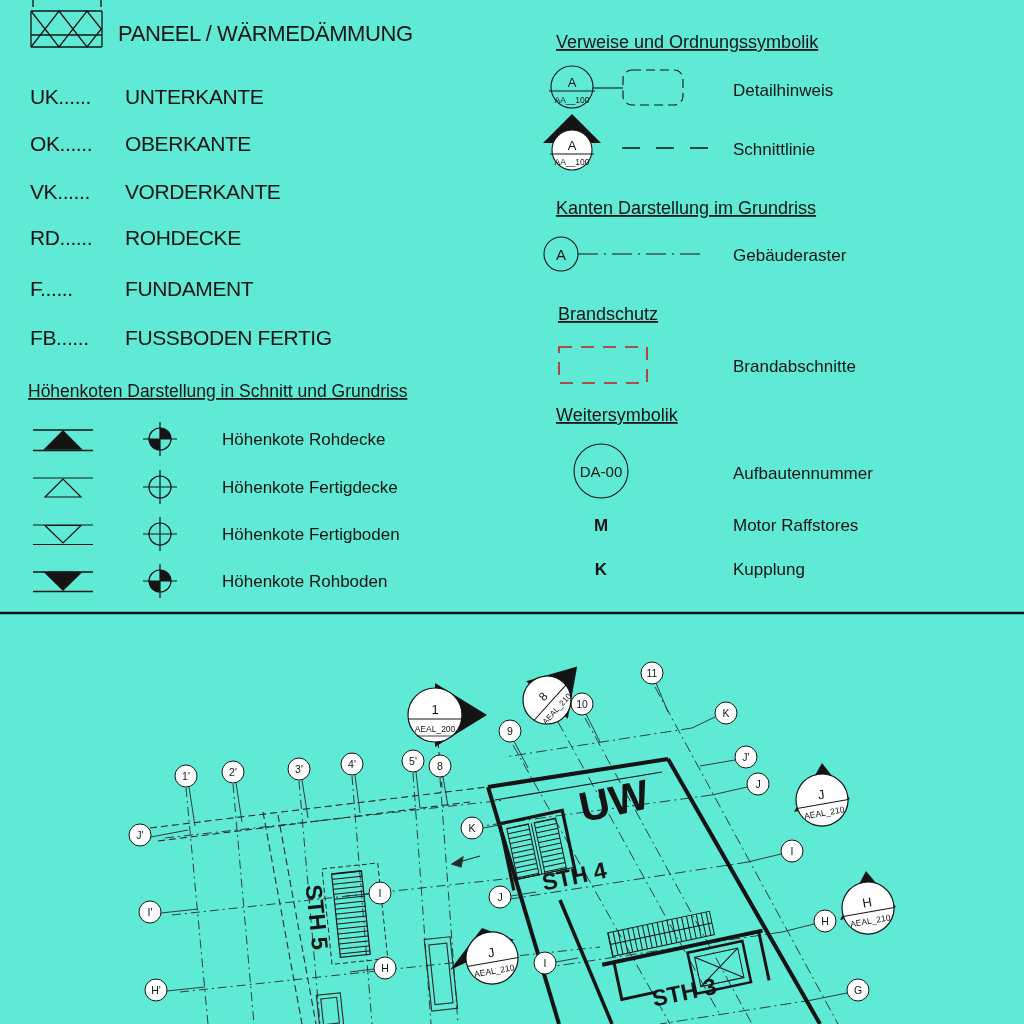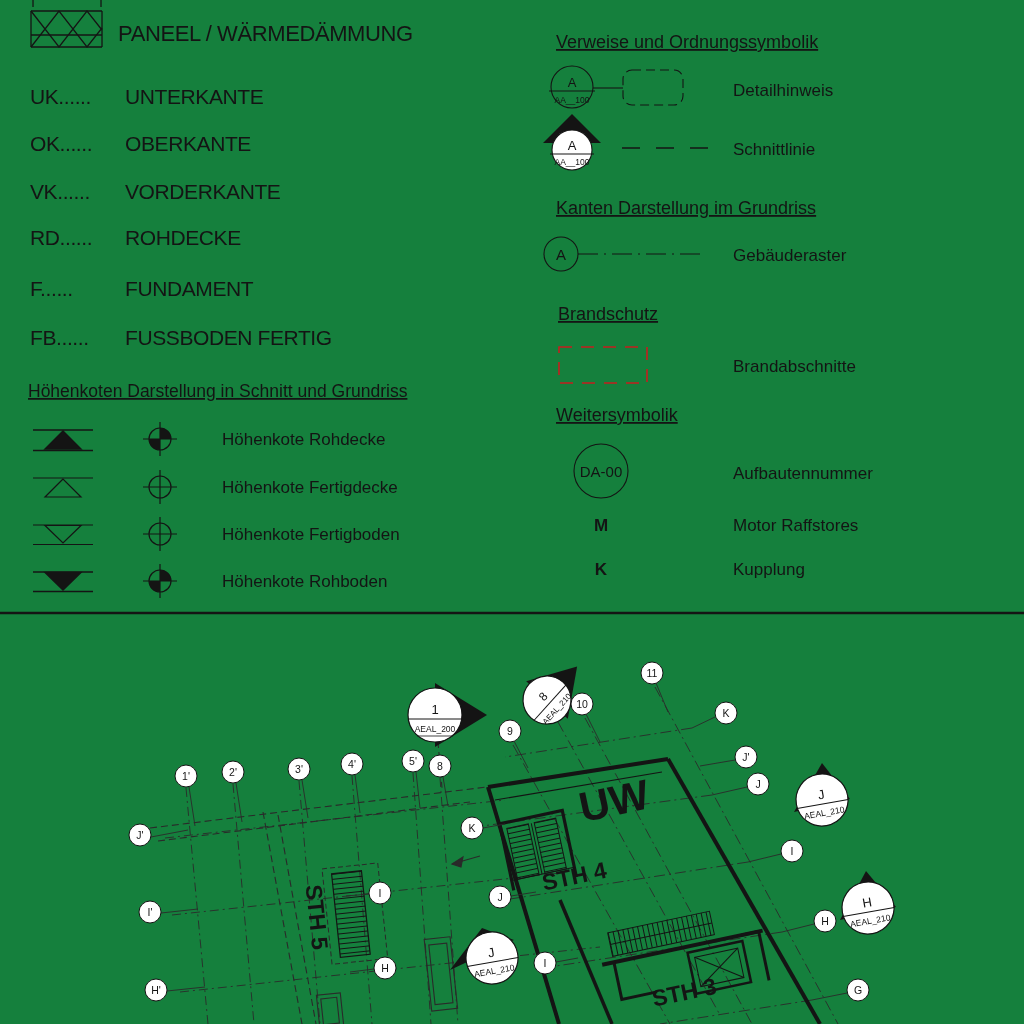--- a/index.html
+++ b/index.html
@@ -1,16 +1,16 @@
 <!DOCTYPE html>
 <html><head>
 <meta charset="utf-8">
 <style>
   html,body{margin:0;padding:0;background:#fff;}
-  #stage{position:relative;width:1024px;height:1024px;background:#15803d;overflow:hidden;
+  #stage{position:relative;width:1024px;height:1024px;background:#5eead4;overflow:hidden;
          font-family:"Liberation Sans",sans-serif;}
   svg text{font-family:"Liberation Sans",sans-serif;fill:#141414;}
   .caps{letter-spacing:-0.4px;}
   .hd{text-decoration:underline;}
   .plan-big{font-weight:bold;letter-spacing:0px;}
 </style>
 </head>
 <body>
 
 <div id="stage">

